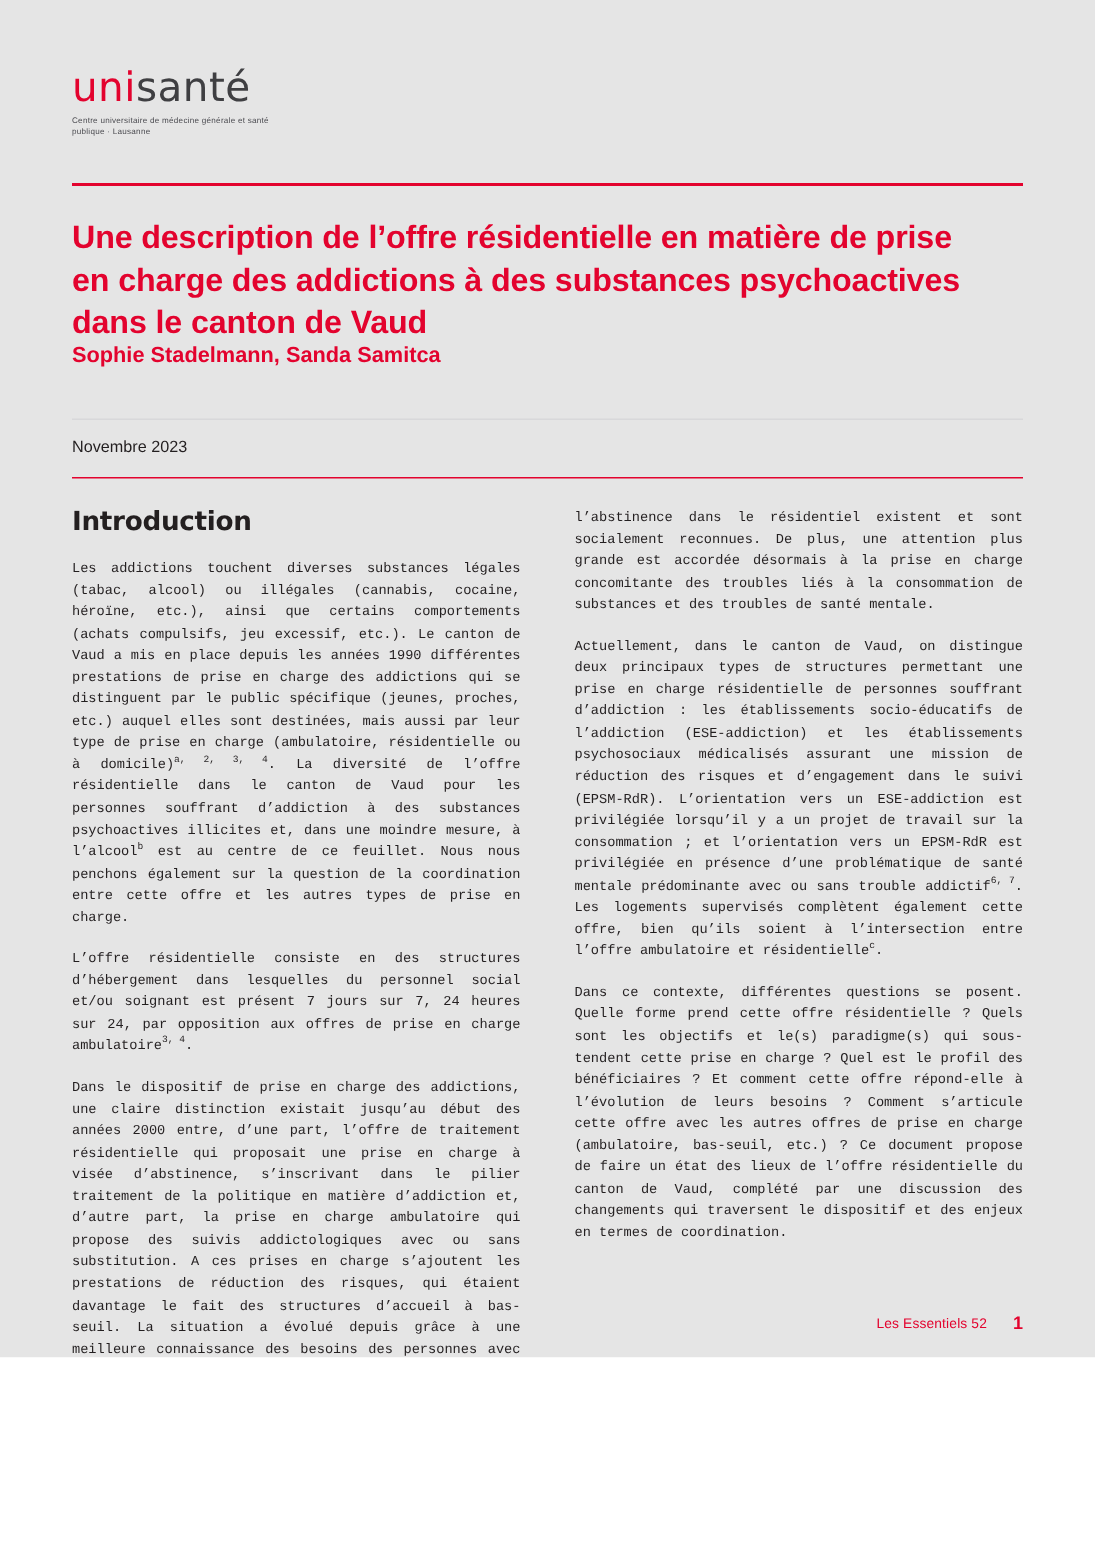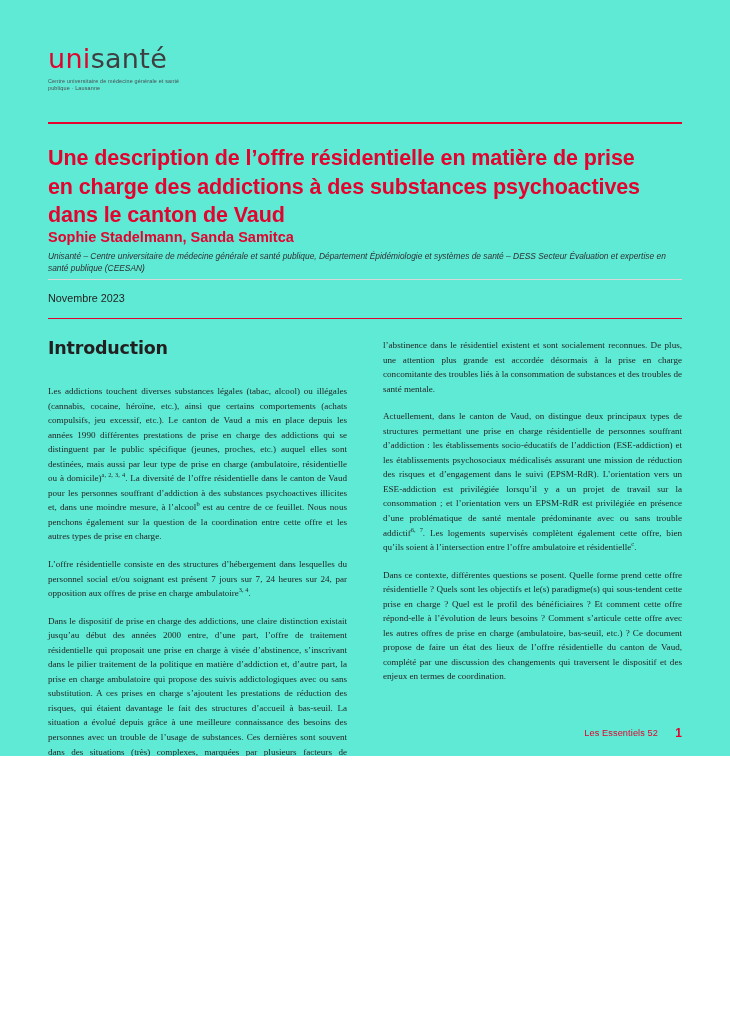--- a/index.html
+++ b/index.html
@@ -7,22 +7,22 @@
     padding: 0;
     background: #ffffff;
   }
   body {
     font-family: "Liberation Sans", sans-serif;
     color: #231f20;
   }
   .page {
     position: relative;
     width: 730px;
-    height: 756px;
-    background: #5eead4;
+    height: 905px;
+    background: #e5e5e5;
     overflow: hidden;
     box-sizing: border-box;
   }
 
   
   .logo-block {
     position: absolute;
     left: 48px;
     top: 44px;
     width: 300px;
@@ -131,26 +131,26 @@
     width: 299px;
   }
   .col-left  { left: 0; }
   .col-right { left: 335px; }
 
   .section-heading {
     font-family: "DejaVu Sans", sans-serif;
     font-size: 17.5px;
     font-weight: bold;
     color: #231f20;
-    margin: 0 0 26px 0;
+    margin: 0 0 14px 0;
     letter-spacing: -0.2px;
   }
   p.body-text {
     margin: 0 0 13px 0;
-    font-family: Liberation Serif, serif;
+    font-family: Liberation Mono, monospace;
     font-size: 9.1px;
     line-height: 14.55px;
     text-align: justify;
     color: #231f20;
     hyphens: none;
   }
   p.body-text:last-child { margin-bottom: 0; }
   sup {
     font-size: 6.4px;
     vertical-align: super;
@@ -232,21 +232,20 @@
     <div class="logo-word"><span class="logo-uni">uni</span><span class="logo-sante">santé</span></div>
     <div class="logo-tagline">Centre universitaire de médecine générale et santé publique · Lausanne</div>
   </div>
 
   <div class="rule-top"></div>
   <div class="rule-mid"></div>
   <div class="rule-bottom"></div>
 
   <h1 class="doc-title">Une description de l’offre résidentielle en matière de prise en charge des addictions à des substances psychoactives dans le canton de Vaud</h1>
   <div class="authors">Sophie Stadelmann, Sanda Samitca</div>
-  <div class="affiliation">Unisanté – Centre universitaire de médecine générale et santé publique, Département Épidémiologie et systèmes de santé – DESS Secteur Évaluation et expertise en santé publique (CEESAN)</div>
   <div class="pub-date">Novembre 2023</div>
 
   <div class="columns">
     <div class="col col-left">
       <h2 class="section-heading">Introduction</h2>
       <p class="body-text">Les addictions touchent diverses substances légales (tabac, alcool) ou illégales (cannabis, cocaine, héroïne, etc.), ainsi que certains comportements (achats compulsifs, jeu excessif, etc.). Le canton de Vaud a mis en place depuis les années 1990 différentes prestations de prise en charge des addictions qui se distinguent par le public spécifique (jeunes, proches, etc.) auquel elles sont destinées, mais aussi par leur type de prise en charge (ambulatoire, résidentielle ou à domicile)<sup>a, 2, 3, 4</sup>. La diversité de l’offre résidentielle dans le canton de Vaud pour les personnes souffrant d’addiction à des substances psychoactives illicites et, dans une moindre mesure, à l’alcool<sup>b</sup> est au centre de ce feuillet. Nous nous penchons également sur la question de la coordination entre cette offre et les autres types de prise en charge.</p>
       <p class="body-text">L’offre résidentielle consiste en des structures d’hébergement dans lesquelles du personnel social et/ou soignant est présent 7 jours sur 7, 24 heures sur 24, par opposition aux offres de prise en charge ambulatoire<sup>3, 4</sup>.</p>
       <p class="body-text">Dans le dispositif de prise en charge des addictions, une claire distinction existait jusqu’au début des années 2000 entre, d’une part, l’offre de traitement résidentielle qui proposait une prise en charge à visée d’abstinence, s’inscrivant dans le pilier traitement de la politique en matière d’addiction et, d’autre part, la prise en charge ambulatoire qui propose des suivis addictologiques avec ou sans substitution. A ces prises en charge s’ajoutent les prestations de réduction des risques, qui étaient davantage le fait des structures d’accueil à bas-seuil. La situation a évolué depuis grâce à une meilleure connaissance des besoins des personnes avec un trouble de l’usage de substances. Ces dernières sont souvent dans des situations (très) complexes, marquées par plusieurs facteurs de vulnérabilité et des comorbidités<sup>3-5</sup>. Des alternatives à</p>
     </div>
     <div class="col col-right">

